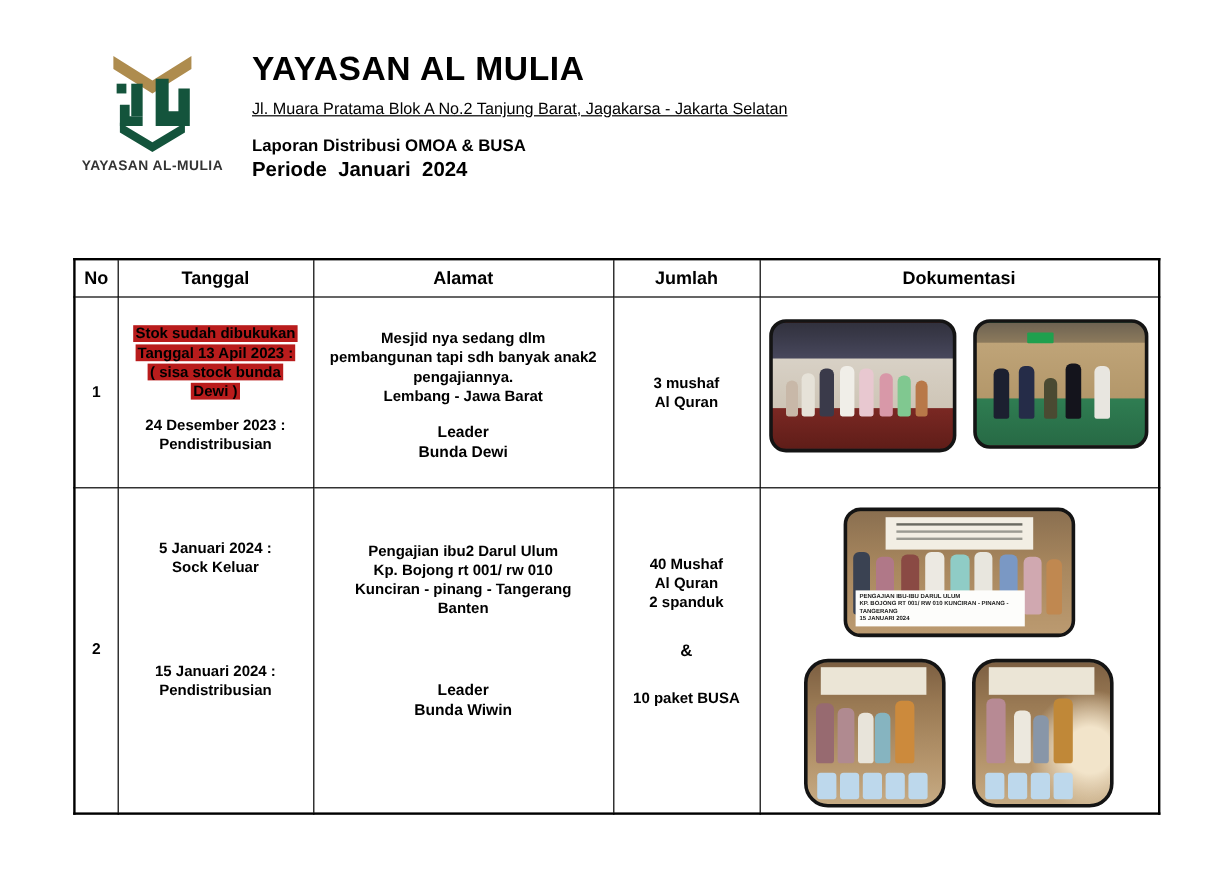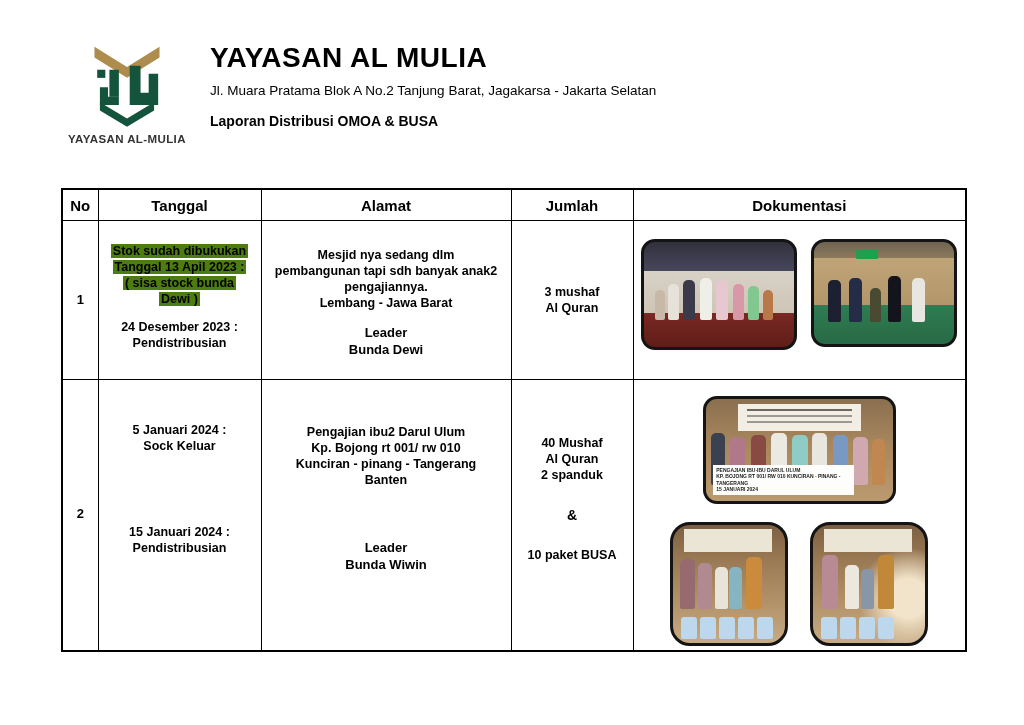--- a/index.html
+++ b/index.html
@@ -6,36 +6,36 @@
   .page{position:relative;width:1024px;height:725px;background:#ffffff;
         font-family:"Liberation Sans", sans-serif;color:#000;overflow:hidden;}
 
   
   .logo{position:absolute;left:62px;top:44px;width:130px;text-align:center;}
   .logo svg{display:block;margin:0 auto;}
   .logo-caption{margin-top:5px;font-size:11.5px;font-weight:bold;letter-spacing:.4px;color:#333;white-space:nowrap;}
 
   .header-text{position:absolute;left:210px;top:42px;width:700px;text-align:left;}
   .org-name{font-size:28px;font-weight:bold;letter-spacing:.5px;}
-  .address{margin-top:9px;font-size:13.5px;}
+  .address{margin-top:9px;font-size:13.5px;text-decoration:underline;}
   .report-title{margin-top:15px;font-size:14px;font-weight:bold;}
   .report-period{margin-top:3px;font-size:17px;font-weight:bold;white-space:pre;}
 
   
-  table.report{position:absolute;left:61px;top:188px;width:904px;border-collapse:collapse;table-layout:fixed;}
+  table.report{position:absolute;left:61px;top:215px;width:904px;border-collapse:collapse;table-layout:fixed;}
   table.report th, table.report td{border:1.5px solid #000;padding:0;}
   table.report{border:2px solid #000;}
   th{font-size:15px;font-weight:bold;height:30px;text-align:center;vertical-align:middle;}
   td{font-size:12.5px;font-weight:bold;line-height:1.28;vertical-align:top;text-align:center;}
   tr.r1{height:159px;}
   tr.r2{height:271px;}
   td.c-no{vertical-align:middle;font-size:13px;}
   .pt22{padding-top:22px;}
   .pt26{padding-top:26px;}
-  .hl{background:#4d7c0f;padding:0 2px;}
+  .hl{background:#b91c1c;padding:0 2px;}
   .blk-gap12{margin-top:12px;}
   .leader{margin-top:14px;font-size:13px;}
   td.c-jumlah-mid{vertical-align:middle;padding-bottom:18px;}
 
   
   .t2-block1{padding-top:42px;}
   .t2-block2{margin-top:70px;}
   .a2-block{padding-top:44px;}
   .a2-leader{margin-top:52px;font-size:13px;}
   .j2{padding-top:55px;}
@@ -122,20 +122,21 @@
       <path d="M64 32 L80 32 L80 72 L92 72 L92 44 L106 44 L106 90 L64 90 Z" fill="#14543c"></path>
       <path d="M20 86 L60 110 L100 86 L100 98 L60 122 L20 98 Z" fill="#14543c"></path>
     </svg>
     <div class="logo-caption">YAYASAN AL-MULIA</div>
   </div>
 
   <div class="header-text">
     <div class="org-name">YAYASAN AL MULIA</div>
     <div class="address">Jl. Muara Pratama Blok A No.2 Tanjung Barat, Jagakarsa - Jakarta Selatan</div>
     <div class="report-title">Laporan Distribusi OMOA &amp; BUSA</div>
+    <div class="report-period">Periode  Januari  2024</div>
   </div>
 
   <table class="report">
     <colgroup>
       <col style="width:36px">
         <col style="width:163px">
         <col style="width:250px">
         <col style="width:122px">
         <col style="width:333px">
     </colgroup>

